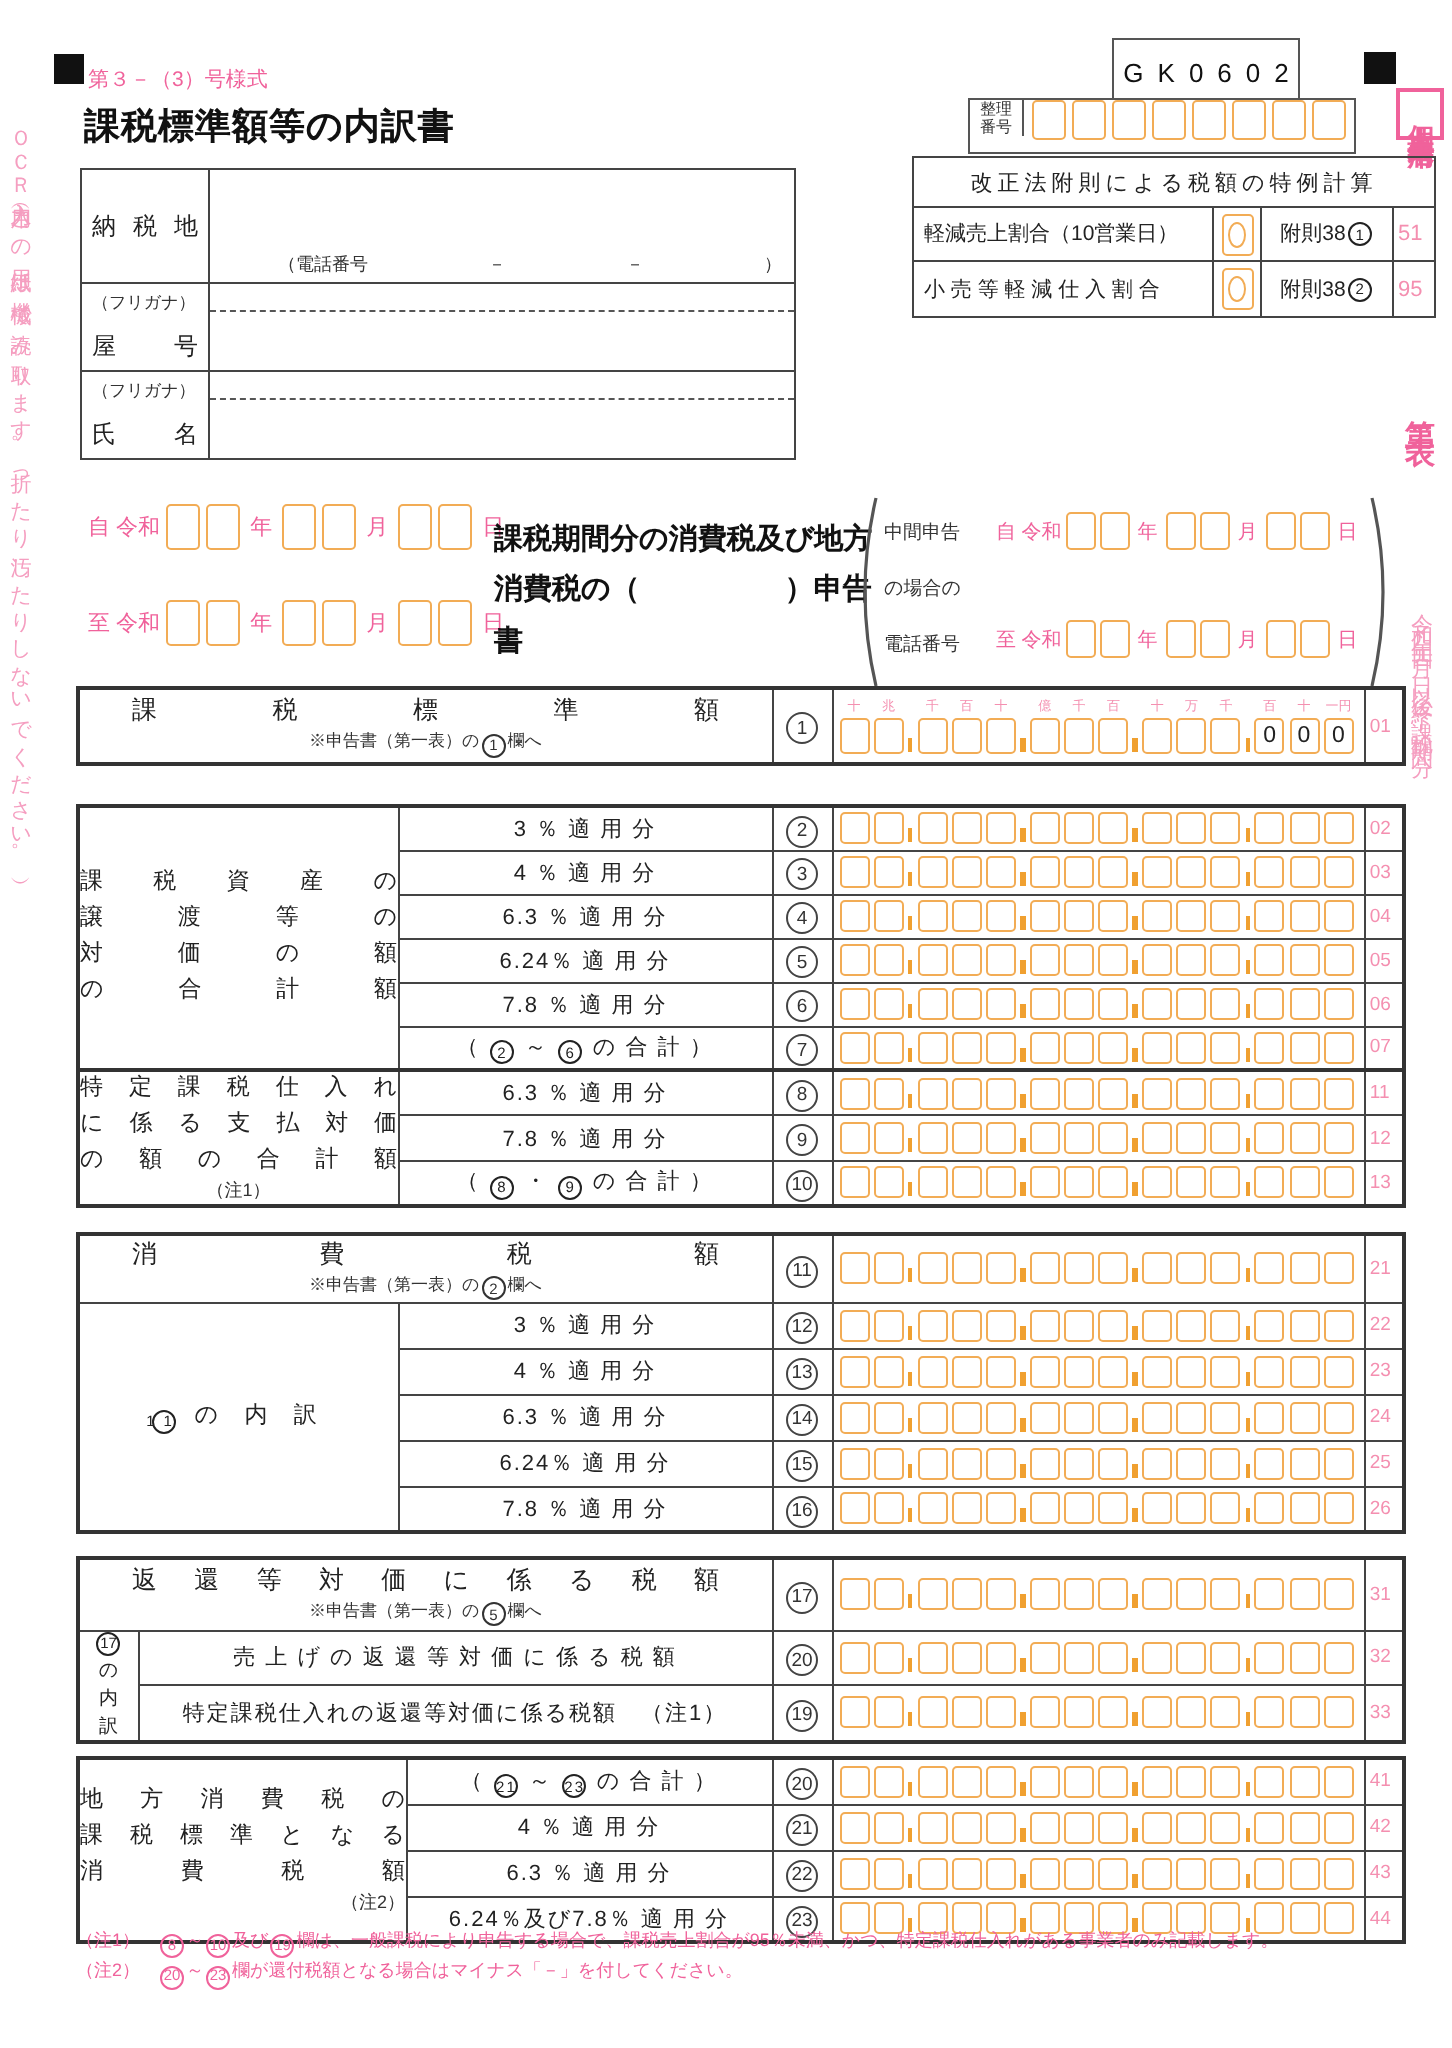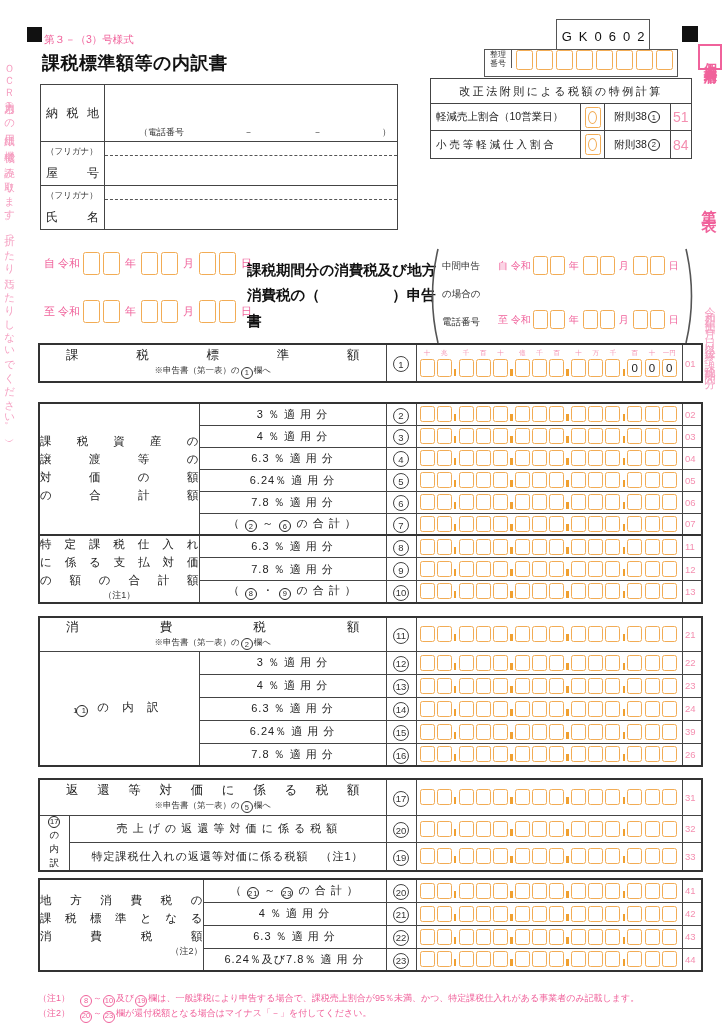--- a/index.html
+++ b/index.html
@@ -42,31 +42,31 @@
   #taxpayer .trow:first-child { border-top:none; }
   #taxpayer .lab { width:64px; border-right:1.2px solid #444; display:flex; flex-direction:column; justify-content:center; padding:3px 5px; }
   #taxpayer .val { flex:1; position:relative; }
   .jlab { display:flex; justify-content:space-between; font-size:12px; color:#222; }
   #taxpayer .furi { font-size:8.5px; color:#333; margin-bottom:7px; }
   #taxpayer .phone { position:absolute; bottom:2px; left:34px; right:6px; display:flex; justify-content:space-between; font-size:9px; color:#333; }
   #taxpayer .dashline { position:absolute; top:13px; left:0; right:0; border-bottom:1.3px dashed #555; }
   .h56 { height:56px; } .h44 { height:44px; }
 
   
-  #special { left:430px; top:78px; width:262px; border:1.8px solid #444; font-size:11px; }
+  #special { left:456px; top:78px; width:262px; border:1.8px solid #444; font-size:11px; }
   #special .hdr { border-bottom:1.2px solid #444; height:25px; display:flex; align-items:center; justify-content:center;
                   letter-spacing:2.5px; color:#222; }
   #special .srow { display:flex; height:27px; border-bottom:1.2px solid #444; align-items:stretch; }
   #special .srow:last-child { border-bottom:none; }
   #special .sl { width:149px; display:flex; align-items:center; padding:0 5px; font-size:10.5px; color:#222; }
   #special .sc { width:25px; border-left:1.2px solid #444; border-right:1.2px solid #444; display:flex; align-items:center; justify-content:center; }
   #special .sc .obox { width:16px; height:21px; display:flex; align-items:center; justify-content:center; }
   #special .sc .ocirc { width:9px; height:13px; border:1.4px solid #f2ac55; border-radius:50%; }
   #special .sr { width:65px; display:flex; align-items:center; justify-content:center; font-size:10.5px; color:#222; }
-  #special .scode { width:19px; border-left:1.2px solid #444; display:flex; align-items:center; font-size:14px; color:#f48fb0; padding-left:2px; }
+  #special .scode { width:19px; border-left:1.2px solid #444; display:flex; align-items:center; font-size:11px; color:#f48fb0; padding-left:2px; }
 
   
   .date-row { display:flex; align-items:center; gap:3px; font-size:11px; color:#f0629b; }
   .dbox { width:17px; height:23px; border:1.6px solid #f2ac55; border-radius:2.5px; background:#fff; }
   .dbox.small { width:15px; height:19px; }
   .dunit { margin:0 2px; }
   #date-from { left:44px; top:252px; }
   #date-to   { left:44px; top:300px; }
   #main-title { left:247px; top:258px; width:200px; font-size:14.5px; font-weight:bold; color:#111; line-height:1.75; }
 
@@ -98,21 +98,21 @@
   .dc { width:15px; height:16px; border:1.6px solid #f2ac55; border-radius:2.5px; background:#fff; margin-right:2.2px;
         display:flex; align-items:center; justify-content:center; font-size:11.5px; color:#222; flex:none; }
   .dc.tall { height:18px; }
   .tk { width:2.5px; height:7px; background:#f0a030; margin-right:2.2px; align-self:flex-end; margin-bottom:1px; flex:none; }
   .dh { display:flex; margin-bottom:1px; }
   .dh span { width:15px; margin-right:2.2px; text-align:center; font-size:6.5px; color:#f48fb0; flex:none; }
   .dh .tksp { width:2.5px; margin-right:2.2px; }
   .side-vert { display:flex; flex-direction:column; align-items:center; justify-content:center; gap:1px; font-size:9.5px; color:#222; }
   .thick-top td { border-top:2px solid #333 !important; }
 
-  #notes { left:38px; top:992px; font-size:9px; color:#f0629b; line-height:1.45; }
+  #notes { left:38px; top:964px; font-size:9px; color:#f0629b; line-height:1.45; }
 </style>
 </head>
 <body>
 
 <div id="page">
 
   <div class="abs regmark" style="left:27px;top:27px;width:15px;height:15px;"></div>
   <div class="abs regmark" style="left:682px;top:26px;width:16px;height:16px;"></div>
 
   <div class="abs" id="gk-box">
@@ -201,21 +201,21 @@
       <div class="scode">51</div>
     </div>
     <div class="srow">
       <div class="sl">小 売 等 軽 減 仕 入 割 合</div>
       <div class="sc">
           <div class="obox">
             <div class="ocirc"></div>
           </div>
         </div>
       <div class="sr">附則38<span class="circ-sm">2</span></div>
-      <div class="scode">84</div>
+      <div class="scode">95</div>
     </div>
   </div>
 
   <div class="abs date-row" id="date-from">
     <span>自 令和</span>
     <span class="dbox"></span>
       <span class="dbox"></span>
     <span class="dunit">年</span>
     <span class="dbox"></span>
       <span class="dbox"></span>
@@ -839,21 +839,21 @@
                     <div class="dc"></div>
                     <div class="dc"></div>
                     <div class="dc"></div>
                     <div class="tk"></div>
                     <div class="dc"></div>
                     <div class="dc"></div>
                     <div class="dc"></div>
                   </div>
                 </div>
               </td>
-              <td class="code-cell">39</td>
+              <td class="code-cell">25</td>
             </tr>
             <tr style="height: 23px;">
               <td class="rate-cell">7.8 ％ 適 用 分</td>
               <td class="numc"><span class="circ">16</span></td>
               <td class="digits-cell">
                 <div>
                   <div class="dr">
                     <div class="dc"></div>
                     <div class="dc"></div>
                     <div class="tk"></div>

